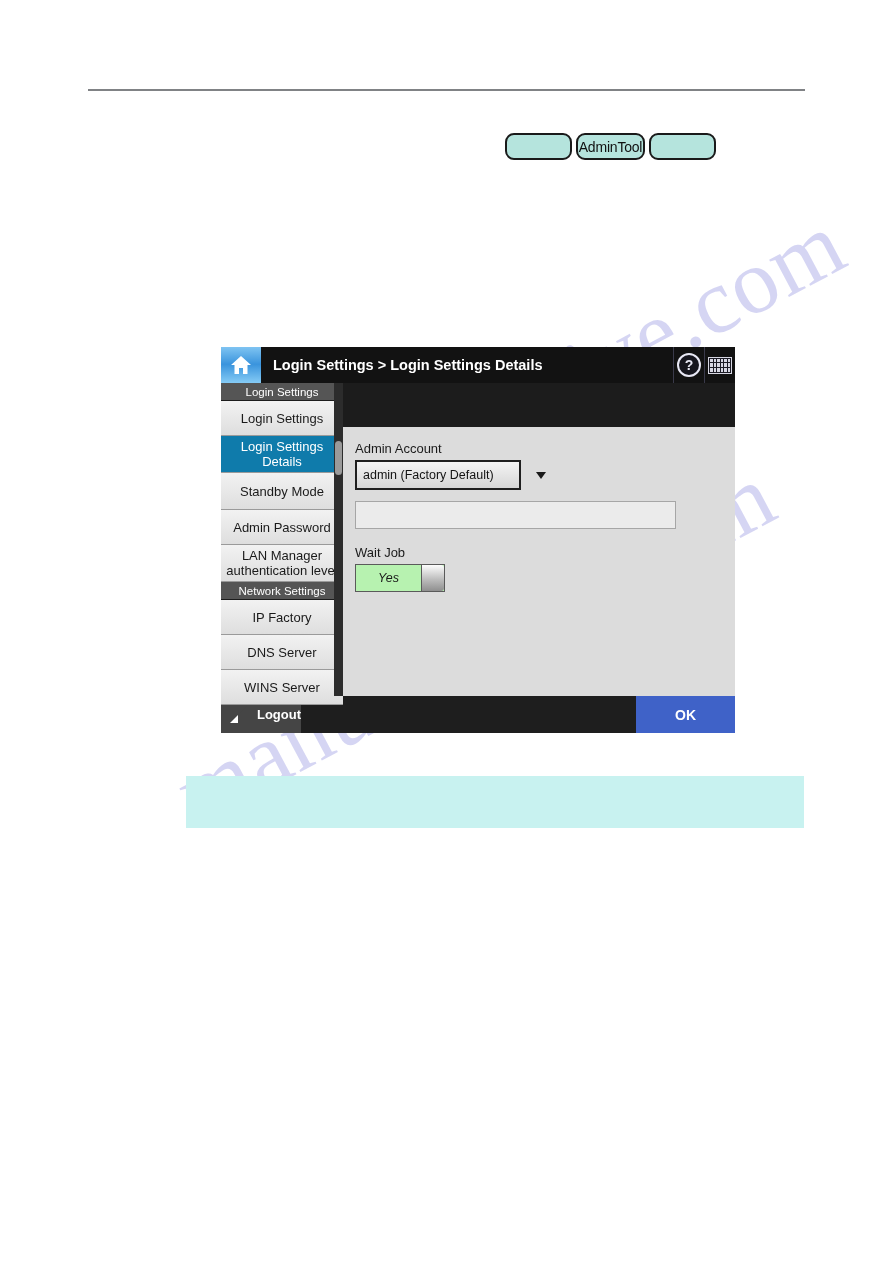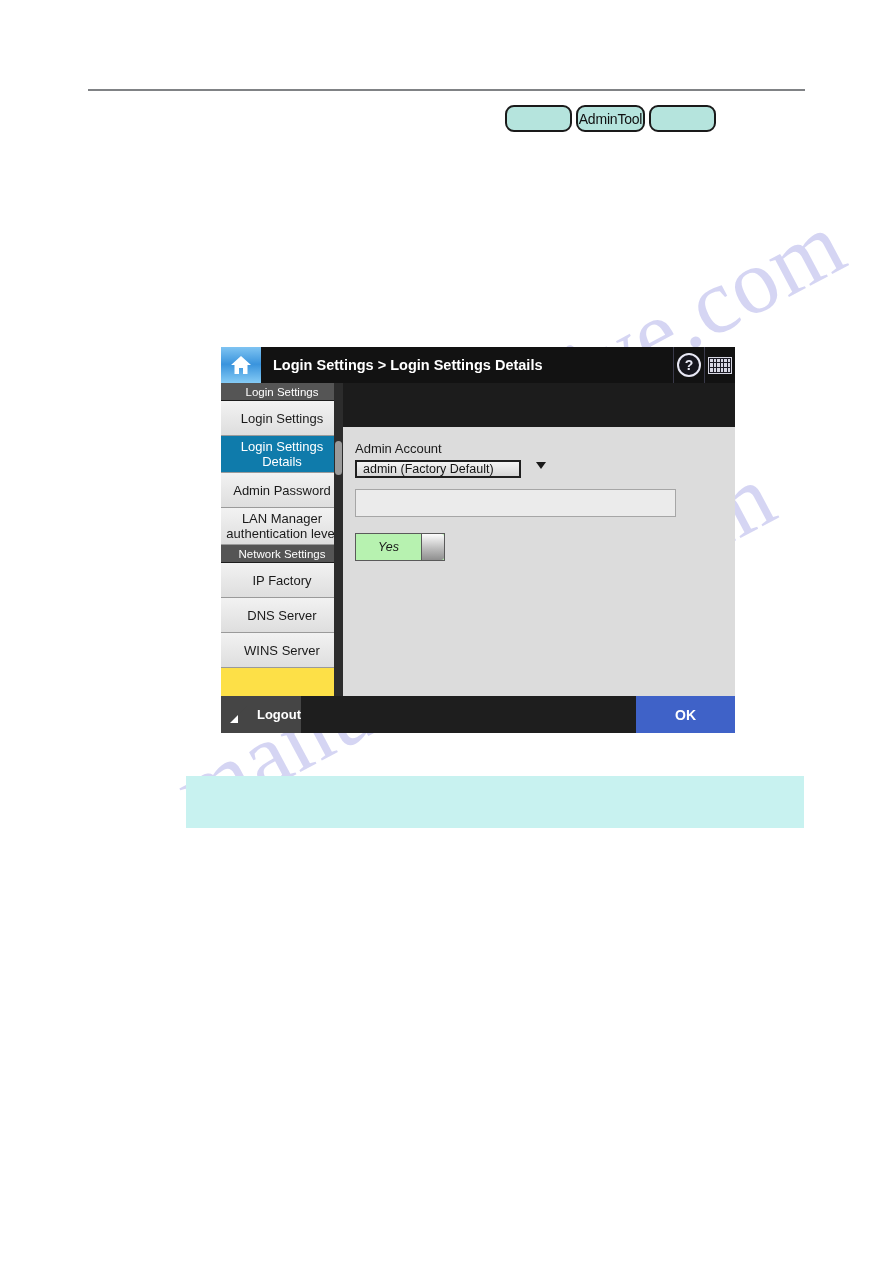--- a/index.html
+++ b/index.html
@@ -22,21 +22,21 @@
     top: 89px;
     width: 717px;
     height: 2px;
     background: #808285;
   }
 
   
   .pill-row {
     position: absolute;
     left: 505px;
-    top: 104px;
+    top: 132px;
     height: 29px;
     display: flex;
     align-items: center;
     gap: 4px;
   }
   .pill {
     height: 27px;
     border: 2px solid #1a1a1a;
     border-radius: 9px;
     background: #b5e4dd;
@@ -211,24 +211,25 @@
     position: relative;
     margin-top: 44px;
   }
   .field-label {
     font-size: 13px;
     color: #1a1a1a;
     margin-bottom: 4px;
   }
   .select-box {
     width: 166px;
-    height: 18px;
+    height: 30px;
     background: linear-gradient(180deg, #f4f4f4 0%, #d6d6d6 100%);
     border: 2px solid #1f1f1f;
     display: flex;
+    align-items: center;
     box-sizing: border-box;
     padding: 0 6px;
     margin-bottom: 11px;
     gap: 38px;
   }
   .select-value {
     font-size: 12.5px;
     color: #141414;
     flex: 1;
     white-space: nowrap;
@@ -420,20 +421,23 @@
       <div class="side-group">Login Settings</div>
 
       <div class="side-item h35">
         <span>Login Settings</span>
       </div>
 
       <div class="side-item h37 active">
         <span>Login Settings Details</span>
       </div>
 
+      <div class="side-item h37">
+        <span>Standby Mode</span>
+      </div>
 
       <div class="side-item h35">
         <span>Admin Password</span>
       </div>
 
       <div class="side-item h37">
         <span>LAN Manager authentication level</span>
       </div>
 
       <div class="side-group">Network Settings</div>
@@ -458,20 +462,21 @@
     <div class="content">
 
       <div class="field-label">Admin Account</div>
       <div class="select-box">
         <span class="select-value">admin (Factory Default)</span>
         <span class="caret"></span>
       </div>
 
       <div class="text-input"></div>
 
+      <div class="field-label">Wait Job</div>
       <div class="toggle">
         <div class="toggle-label">Yes</div>
         <div class="toggle-knob"></div>
       </div>
 
     </div>
   </div>
 
   <div class="dev-footer">
     <div class="logout-btn">

